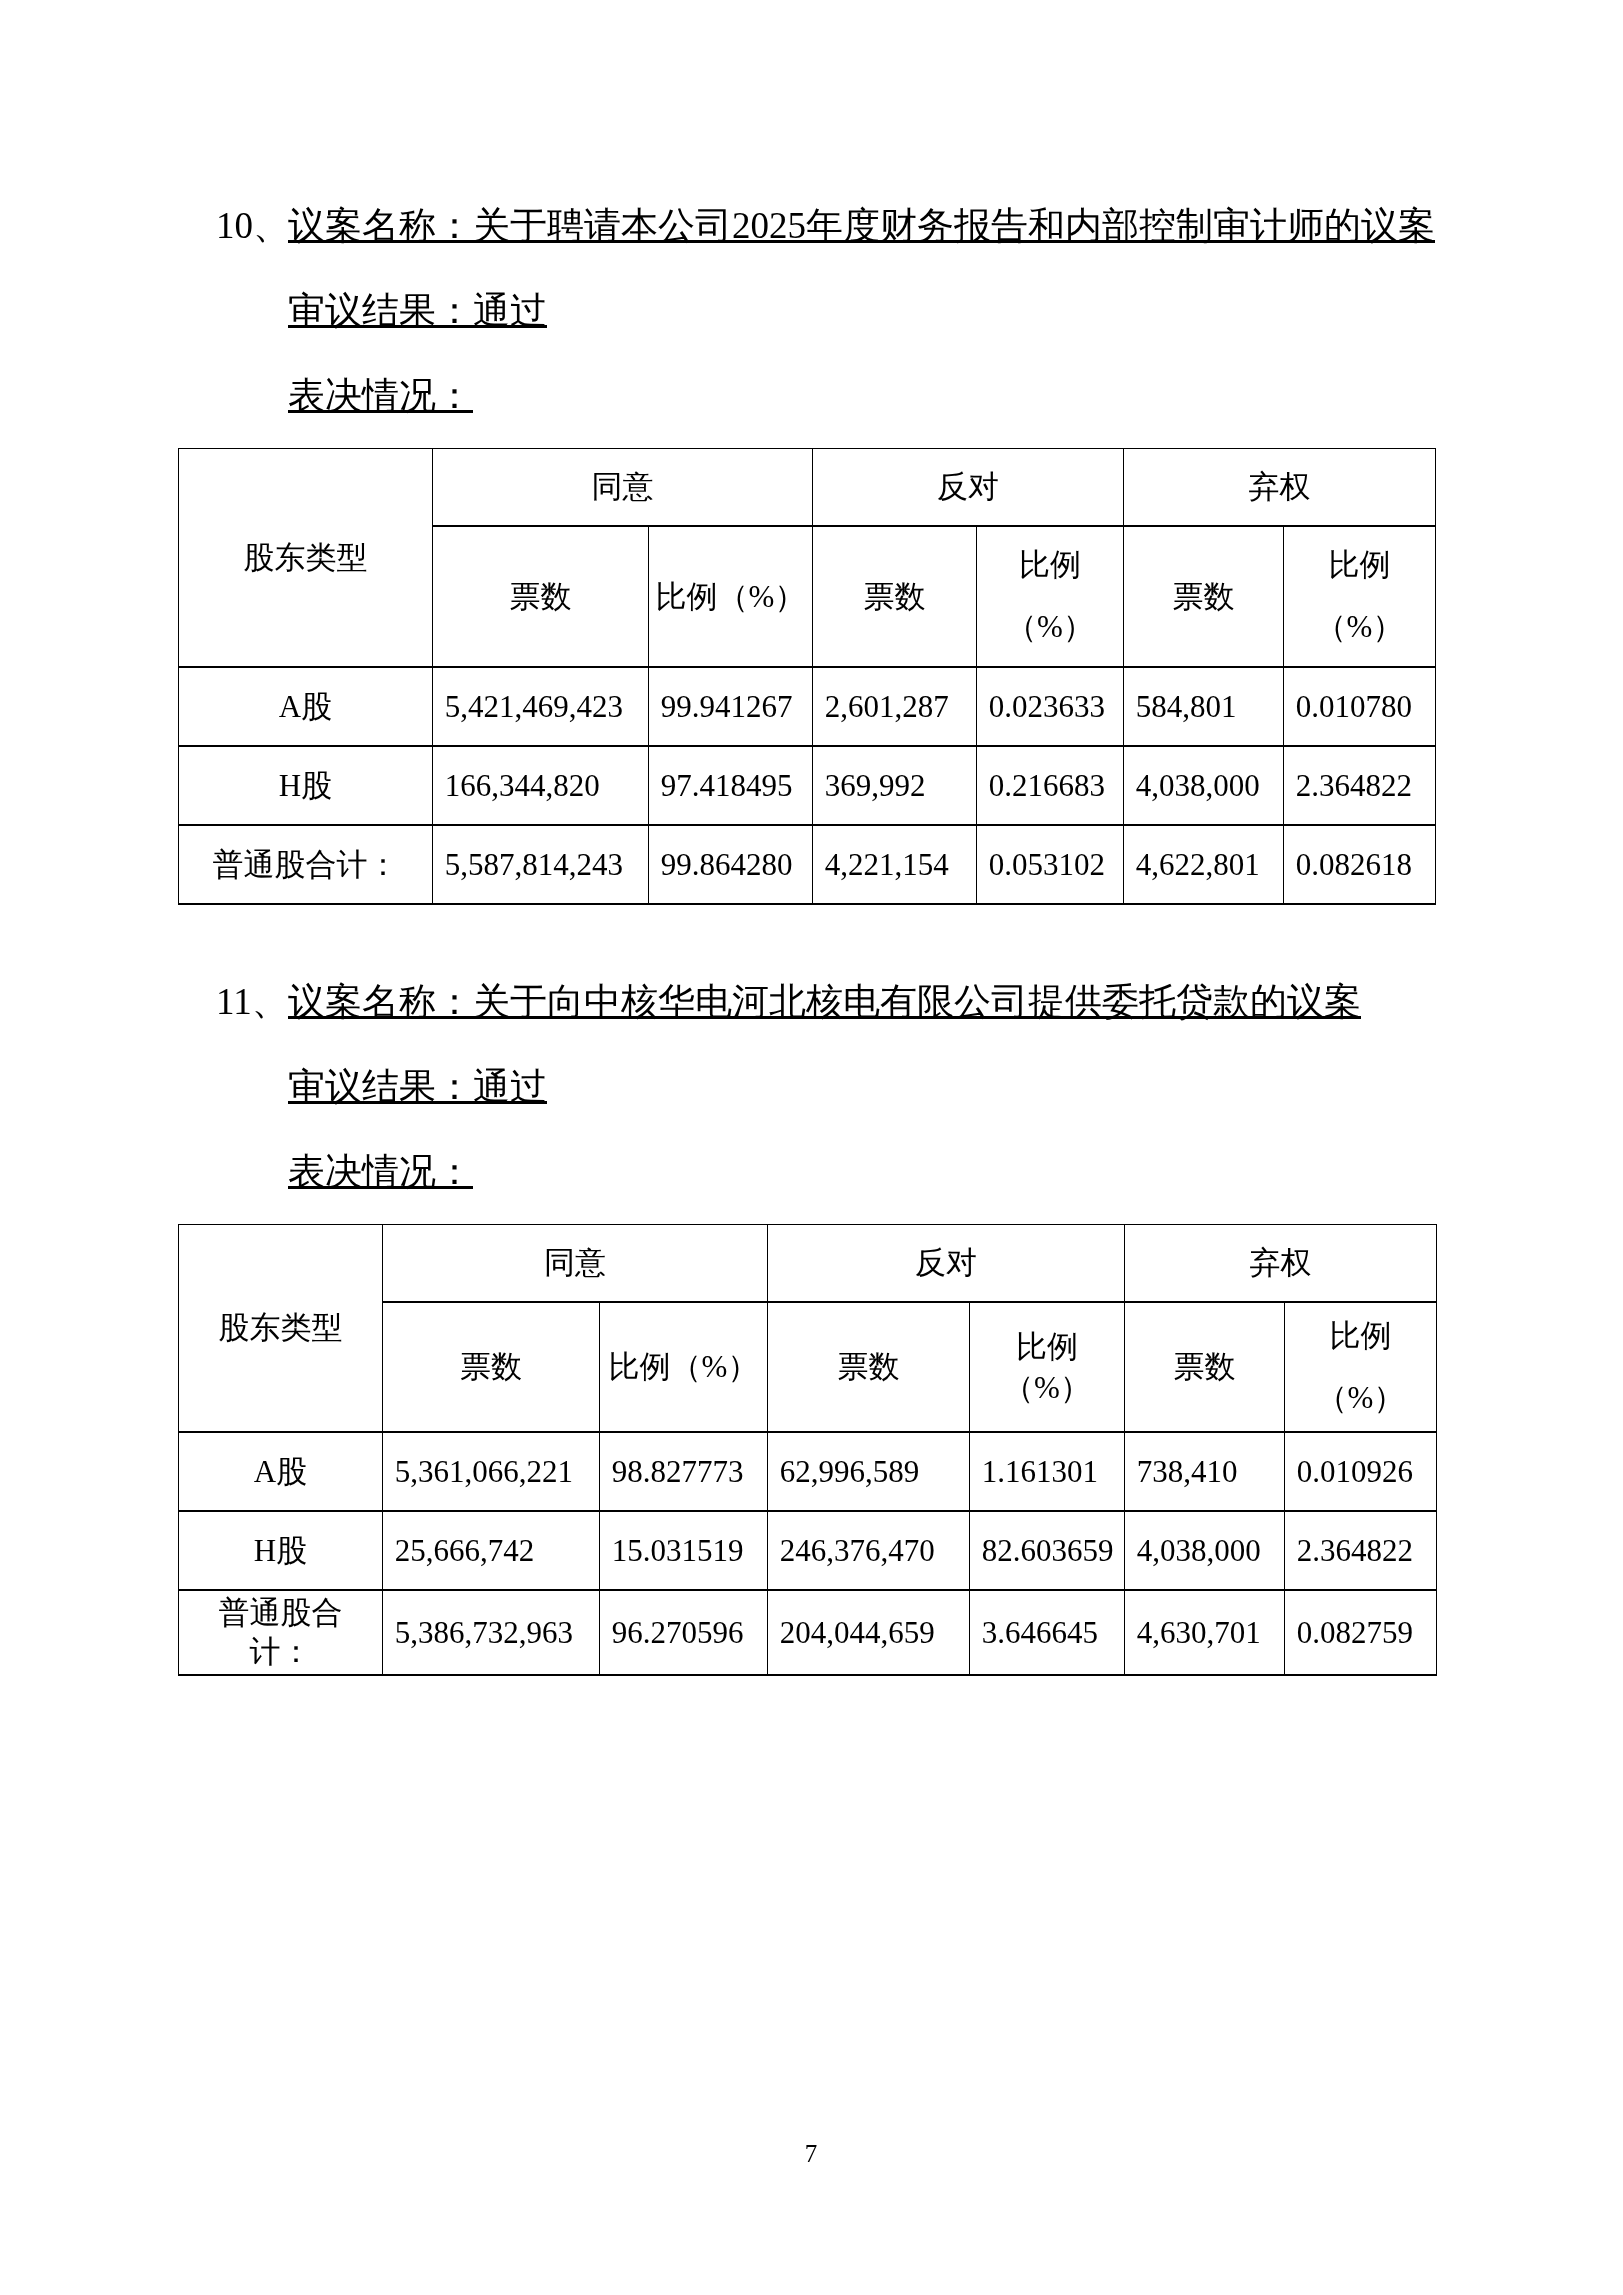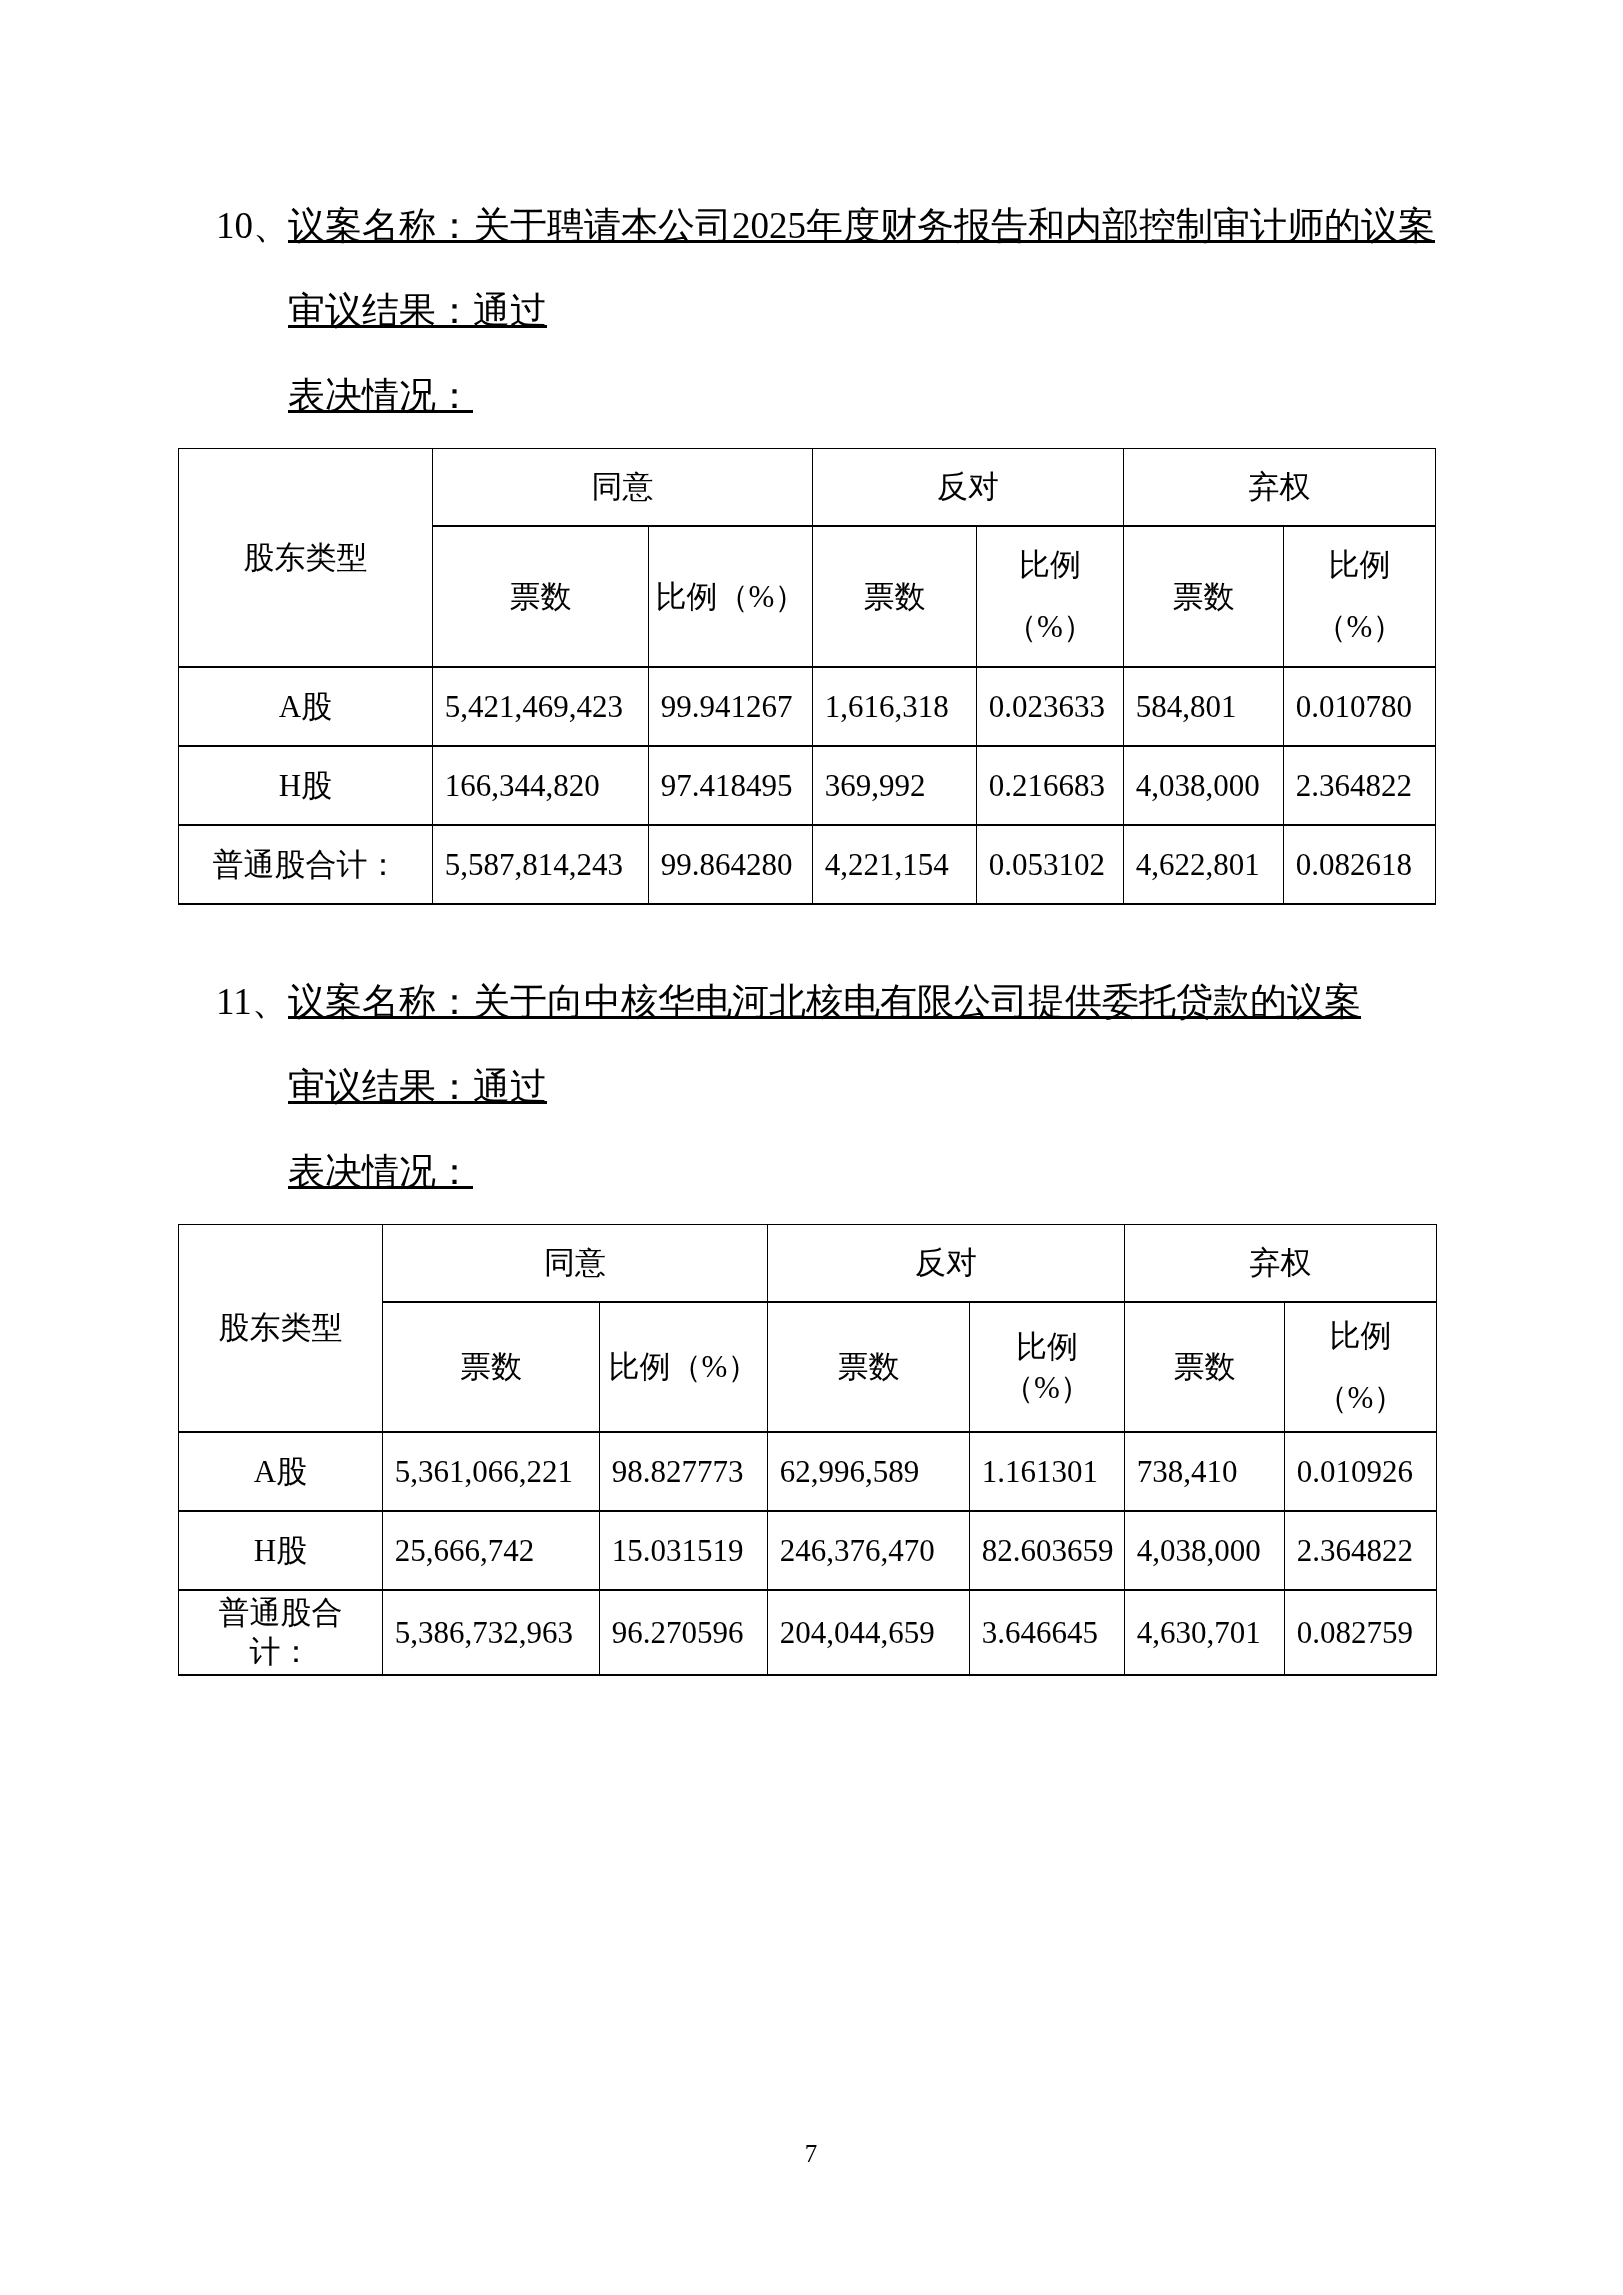--- a/index.html
+++ b/index.html
@@ -48,21 +48,21 @@
     <td class="thickb thickt" style="padding:0 2.6px">比例（%）</td>
     <td class="thickb thickt">票数</td>
     <td class="thickb thickt hdr2" style="white-space:normal; word-break:break-all">比例（%）</td>
     <td class="thickb thickt">票数</td>
     <td class="thickb thickt hdr2" style="white-space:normal; word-break:break-all">比例（%）</td>
   </tr>
   <tr style="height:79px" class="thickb">
     <td class="thickb">A股</td>
     <td class="r thickb">5,421,469,423</td>
     <td class="r thickb">99.941267</td>
-    <td class="r thickb">1,616,318</td>
+    <td class="r thickb">2,601,287</td>
     <td class="r thickb">0.023633</td>
     <td class="r thickb">584,801</td>
     <td class="r thickb">0.010780</td>
   </tr>
   <tr style="height:79px">
     <td class="thickb">H股</td>
     <td class="r thickb">166,344,820</td>
     <td class="r thickb">97.418495</td>
     <td class="r thickb">369,992</td>
     <td class="r thickb">0.216683</td>

